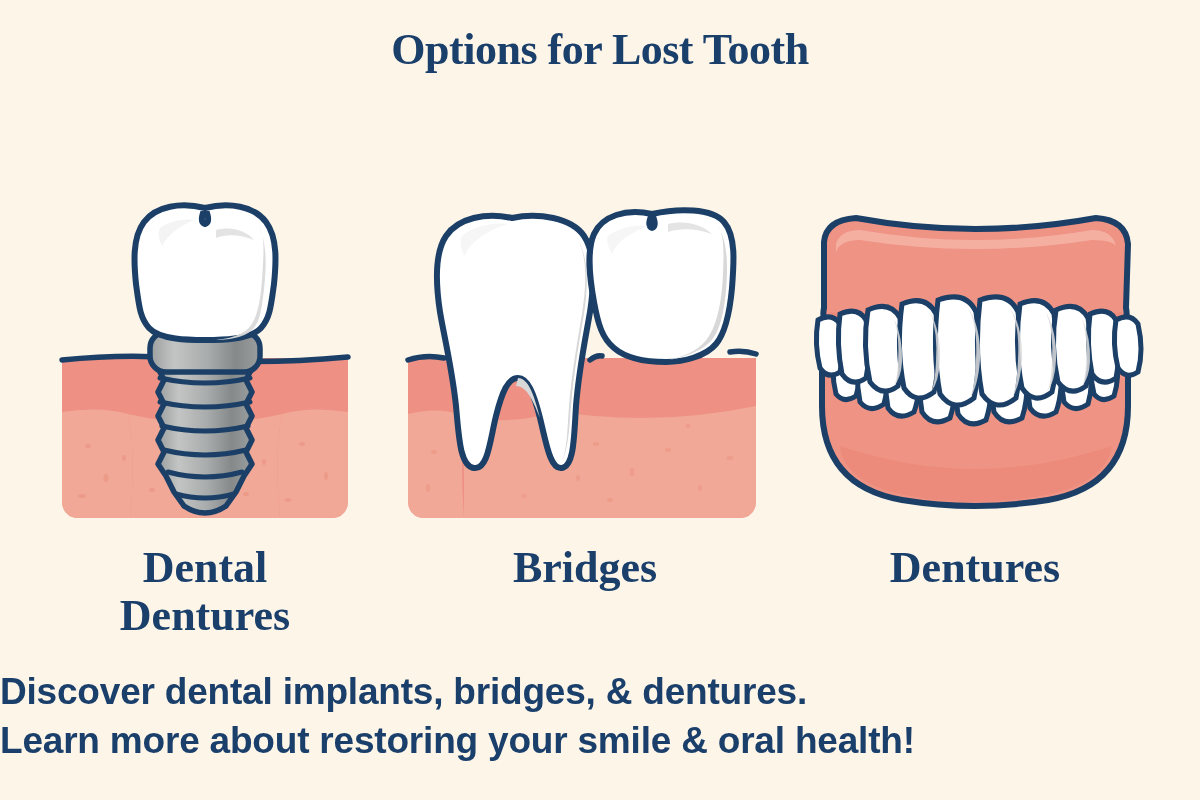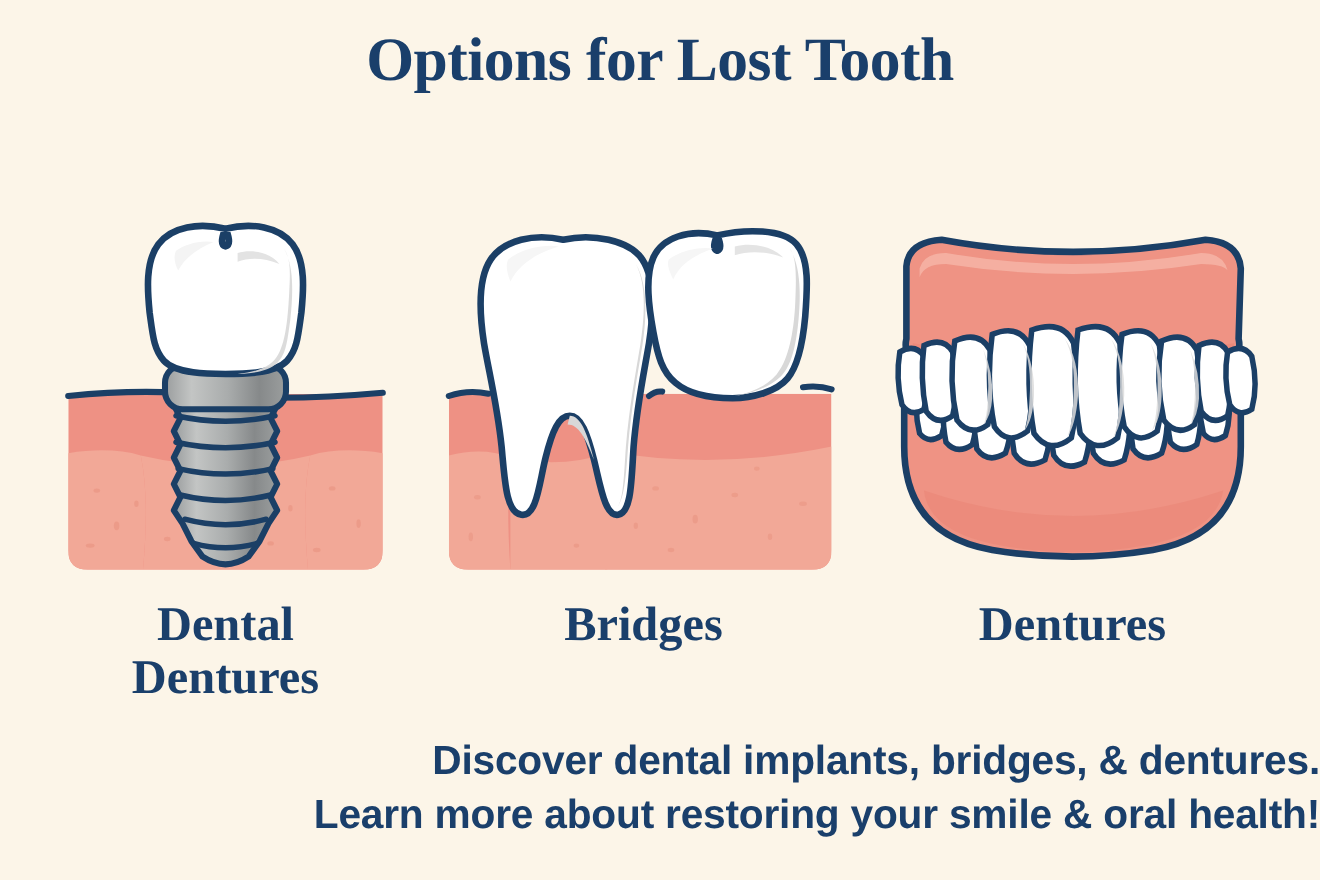--- a/index.html
+++ b/index.html
@@ -20,21 +20,21 @@
   
   #title-block {
     position: absolute;
     top: 26px;
     left: 0;
     width: 1200px;
     text-align: center;
     color: #1a3f6b;
     font-family: "Liberation Serif", "DejaVu Serif", serif;
     font-weight: bold;
-    font-size: 56px;
+    font-size: 44px;
     line-height: 1.07;
     letter-spacing: -0.5px;
   }
   #title-block .tline { display: block; }
 
   
   .panel {
     position: absolute;
     top: 200px;
     height: 340px;
@@ -59,21 +59,21 @@
   #caption-bridge   { top: 544px; left: 400px; width: 370px; }
   #caption-dentures { top: 544px; left: 790px; width: 370px; }
   .caption .cline { display: block; }
 
   
   #tagline {
     position: absolute;
     top: 668px;
     left: 0;
     width: 1200px;
-    text-align: right;
+    text-align: left;
     color: #1a3f6b;
     font-family: "Liberation Sans Narrow", "Liberation Sans", "DejaVu Sans", sans-serif;
     font-weight: bold;
     font-size: 37px;
     line-height: 1.32;
     letter-spacing: -0.2px;
   }
   #tagline .gline { display: block; }
 </style>
 </head>

